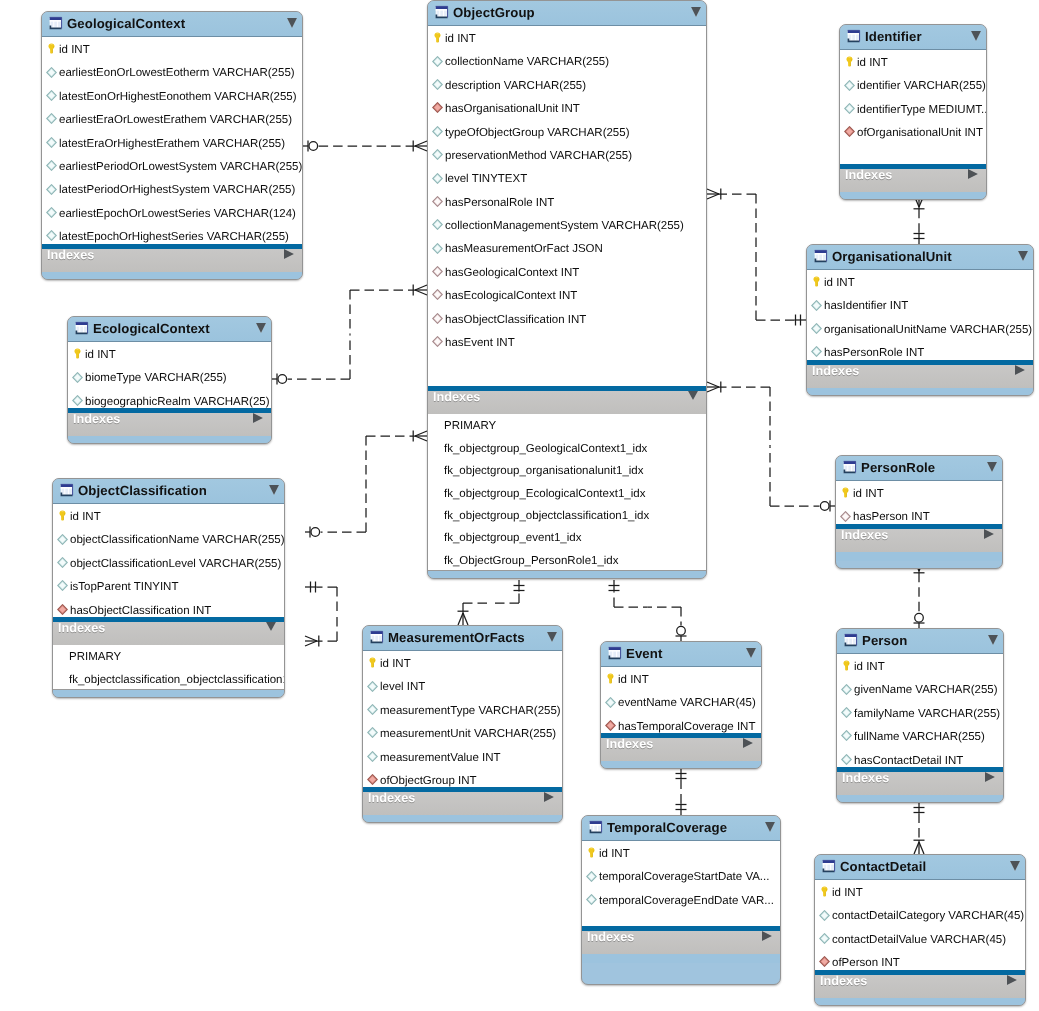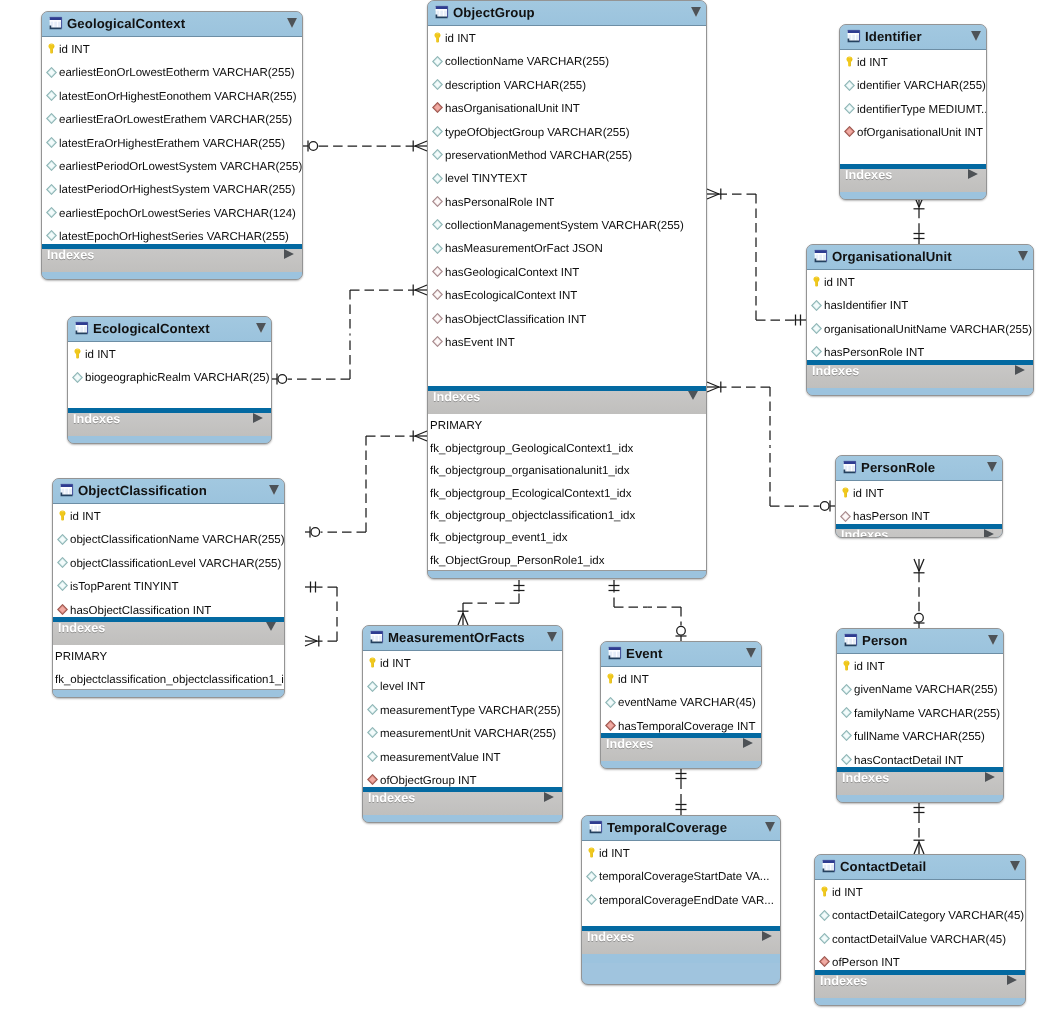--- a/index.html
+++ b/index.html
@@ -28,21 +28,21 @@
   .rtxt{font-size:11.5px;color:#0d0d0d;white-space:nowrap;line-height:1;position:relative;top:2px;}
   .idxbar{height:23px;display:flex;padding:0 8px 12px 5px;
           background:linear-gradient(#c8c7c6,#c0bfbd);box-sizing:border-box;}
   .idxlabel{font-weight:bold;font-size:12.7px;color:#fff;flex:1 1 auto;line-height:1;
             text-shadow:0 1px 0 rgba(0,0,0,.25);}
   .idxcaret-r{width:0;height:0;border-top:5.5px solid transparent;border-bottom:5.5px solid transparent;
               border-left:10px solid #4e5256;flex:0 0 auto;margin-bottom:2px;filter:drop-shadow(0.6px 0.7px 0 rgba(255,255,255,.55));}
   .idxcaret-d{width:0;height:0;border-left:5.5px solid transparent;border-right:5.5px solid transparent;
               border-top:9px solid #4d5358;flex:0 0 auto;filter:drop-shadow(0.6px 0.7px 0 rgba(255,255,255,.55));}
   .idxbody{background:#fff;border-bottom:1px solid #9a9a9a;box-sizing:border-box;}
-  .irow{height:22.4px;display:flex;align-items:center;padding-left:2px;box-sizing:border-box;}
+  .irow{height:22.4px;display:flex;align-items:center;padding-left:16px;box-sizing:border-box;}
   .itxt{font-size:11.5px;color:#0d0d0d;white-space:nowrap;line-height:1;position:relative;top:2px;}
   .tfoot{height:9px;background:#9cc3de;}
 
   #links path, #links circle{fill:none;stroke:#1c1c1c;stroke-width:1.25;}
   #links .dl{stroke-dasharray:9.5 5;}
   #links .mk circle{fill:#fff;}
   .ticon svg,.rico svg{display:block;}
 </style>
 </head>
 <body>
@@ -392,20 +392,28 @@
             </svg>
           </span>
           <span class="rtxt">id INT</span>
         </div>
 <div class="row">
           <span class="rico">
             <svg width="11" height="11" viewBox="0 0 11 11">
               <use href="#dcol"></use>
             </svg>
           </span>
+          <span class="rtxt">biomeType VARCHAR(255)</span>
+        </div>
+<div class="row">
+          <span class="rico">
+            <svg width="11" height="11" viewBox="0 0 11 11">
+              <use href="#dcol"></use>
+            </svg>
+          </span>
           <span class="rtxt">biogeographicRealm VARCHAR(25)</span>
         </div>
 </div>
 <div class="idxbar">
         <span class="idxlabel">Indexes</span>
         <i class="idxcaret-r"></i>
       </div>
 <div class="tfoot"></div>
 </div>
 <div class="tbl" style="left:52px;top:478px;width:233px;height:219.8px">
@@ -870,21 +878,21 @@
           </span>
           <span class="rtxt">hasPersonRole INT</span>
         </div>
 </div>
 <div class="idxbar">
         <span class="idxlabel">Indexes</span>
         <i class="idxcaret-r"></i>
       </div>
 <div class="tfoot"></div>
 </div>
-<div class="tbl" style="left:835px;top:455px;width:168px;height:83px">
+<div class="tbl" style="left:835px;top:455px;width:168px;height:114px">
 <div class="thead">
 <span class="ticon">
           <svg width="15" height="15" viewBox="0 0 15 15">
             <use href="#tbl"></use>
           </svg>
         </span>
 <span class="tname">PersonRole</span>
 <i class="tcaret"></i>
 </div>
 <div class="tbody" style="height:47.8px">

